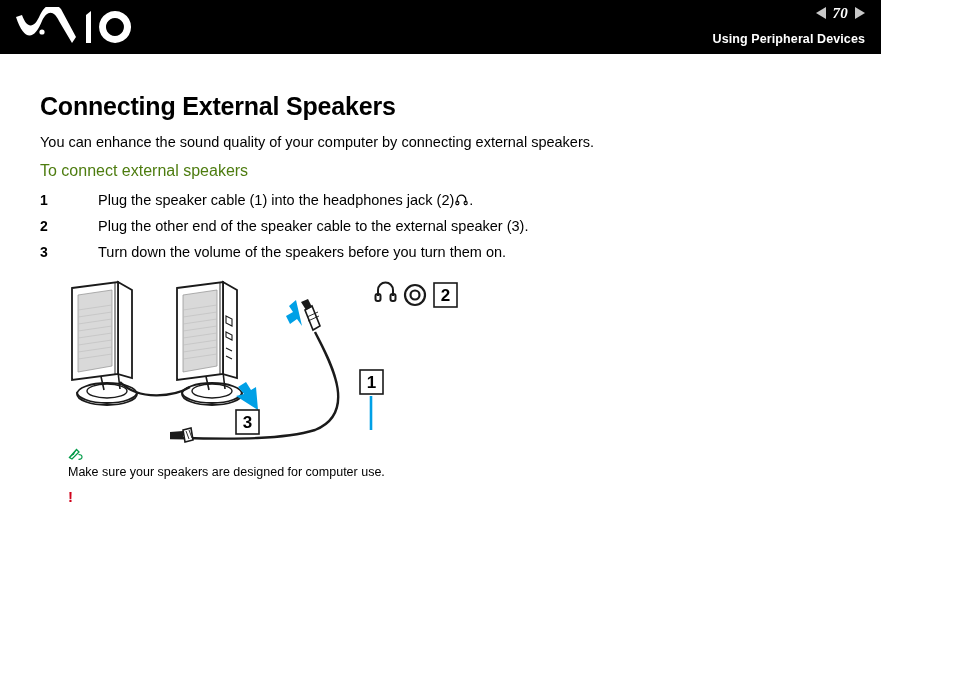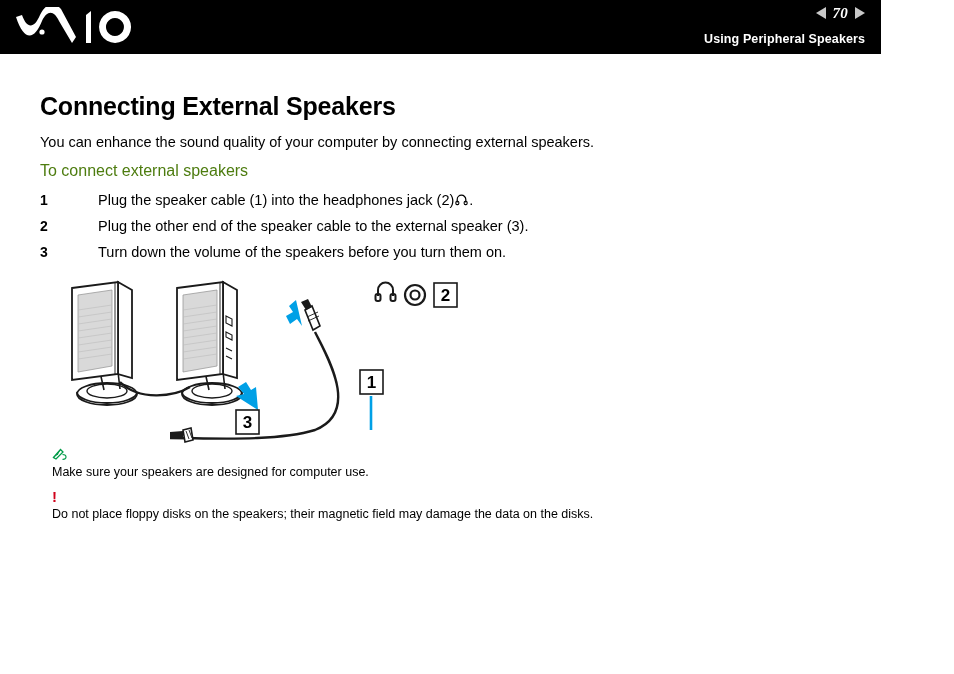--- a/index.html
+++ b/index.html
@@ -145,21 +145,21 @@
     position: absolute;
     left: 60px;
     top: 216px;
     width: 420px;
     height: 185px;
   }
 
   
   .note {
     position: absolute;
-    left: 52px;
+    left: 68px;
     font-size: 12.5px;
     color: #000000;
     font-family: "Liberation Sans", sans-serif;
   }
   .note-icon-row { height: 15px; }
   .note-text { margin-top: 2px; white-space: nowrap; }
   .note-tip  { top: 394px; }
   .note-warn { top: 436px; }
   .bang {
     color: #d0021b;
@@ -186,21 +186,21 @@
       <path d="M101 4 a16 16 0 1 0 0.1 0 z M101 11 a9 9 0 1 1 -0.1 0 z" fill="#ffffff" fill-rule="evenodd"></path>
     </svg>
   </div>
 
   <div class="nav-block">
     <div class="pager">
       <span class="tri tri-left"></span>
       <span class="pagenum">70</span>
       <span class="tri tri-right"></span>
     </div>
-    <div class="section-title">Using Peripheral Speakers</div>
+    <div class="section-title">Using Peripheral Devices</div>
   </div>
 </div>
 
 <div class="content">
 
   <h1 class="page-heading">Connecting External Speakers</h1>
 
   <div class="intro">You can enhance the sound quality of your computer by connecting external speakers.</div>
 
   <h2 class="sub-heading">To connect external speakers</h2>
@@ -346,16 +346,15 @@
         <path d="M10.5 6.5 q3.5 0 3.5 2.5 t-3.5 2.3" fill="none" stroke="#009b48" stroke-width="1.2"></path>
       </svg>
     </div>
     <div class="note-text">Make sure your speakers are designed for computer use.</div>
   </div>
 
   <div class="note note-warn">
     <div class="note-icon-row">
       <span class="bang">!</span>
     </div>
-    <div class="note-text">Do not place floppy disks on the speakers; their magnetic field may damage the data on the disks.</div>
   </div>
 
 </div>
 
 </body></html>

